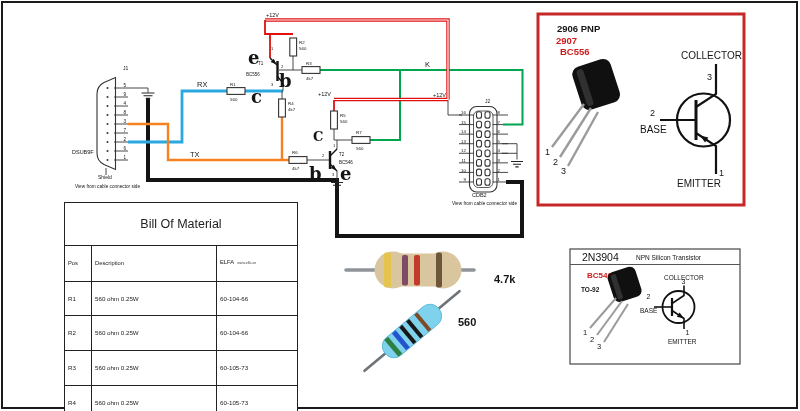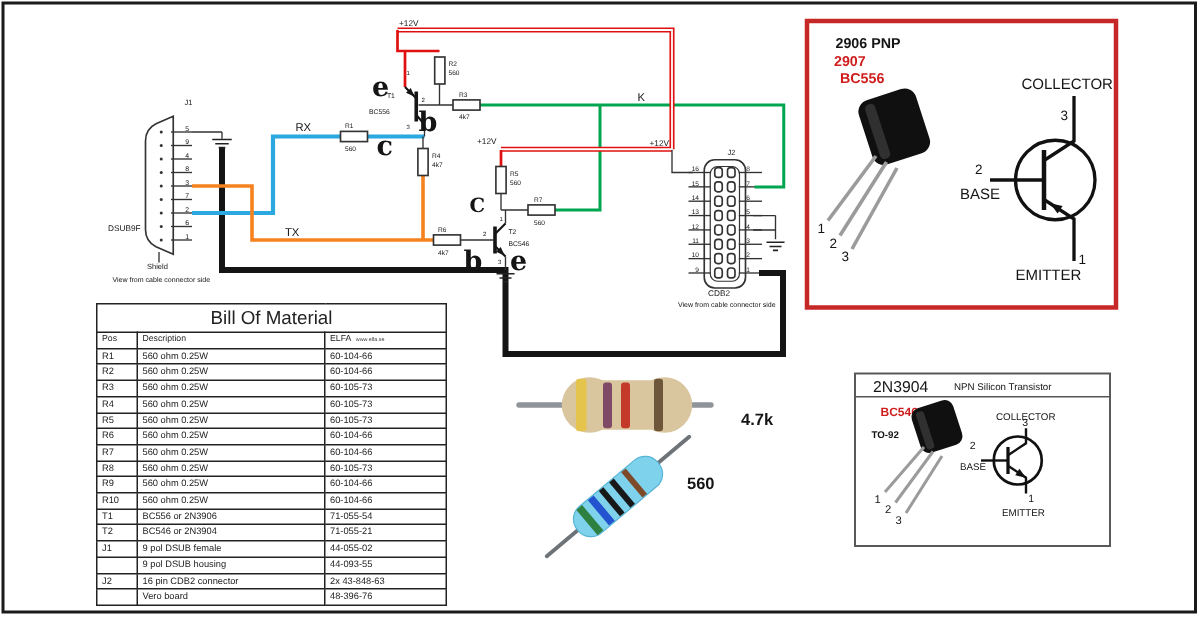--- a/index.html
+++ b/index.html
@@ -11,21 +11,21 @@
   .thin{stroke:#333;stroke-width:0.9;fill:none}
   .comp{stroke:#333;stroke-width:1.1;fill:#fff}
   .wr{stroke:var(--wire-red);fill:none}
   .wg{stroke:var(--wire-green);fill:none}
   .wb{stroke:var(--wire-blue);fill:none}
   .wo{stroke:var(--wire-orange);fill:none}
   .wk{stroke:var(--wire-black);fill:none}
   .redtxt{fill:var(--part-red)}
   #bom{position:absolute;left:64px;top:202px;width:233px;border-collapse:collapse;
        table-layout:fixed;background:#fff;border:1.5px solid #222}
-  #bom th,#bom td{border:1px solid #222;font-size:6.2px;font-weight:400;padding:0 3px;
+  #bom th,#bom td{border:1px solid #222;font-size:6.2px;font-weight:400;padding:12px 3px;
        height:9.7px;line-height:9.7px;white-space:nowrap;overflow:hidden;text-align:left;color:#222}
   #bom .title th{font-size:12.5px;height:18px;line-height:18px;text-align:center}
   #bom .head th{font-size:5.8px}
   .elfa-note{font-size:3.6px;color:#444;margin-left:3px}
 </style>
 </head>
 <body>
 
 <div class="canvas">
 <svg width="800" height="411" viewBox="0 0 800 411">

